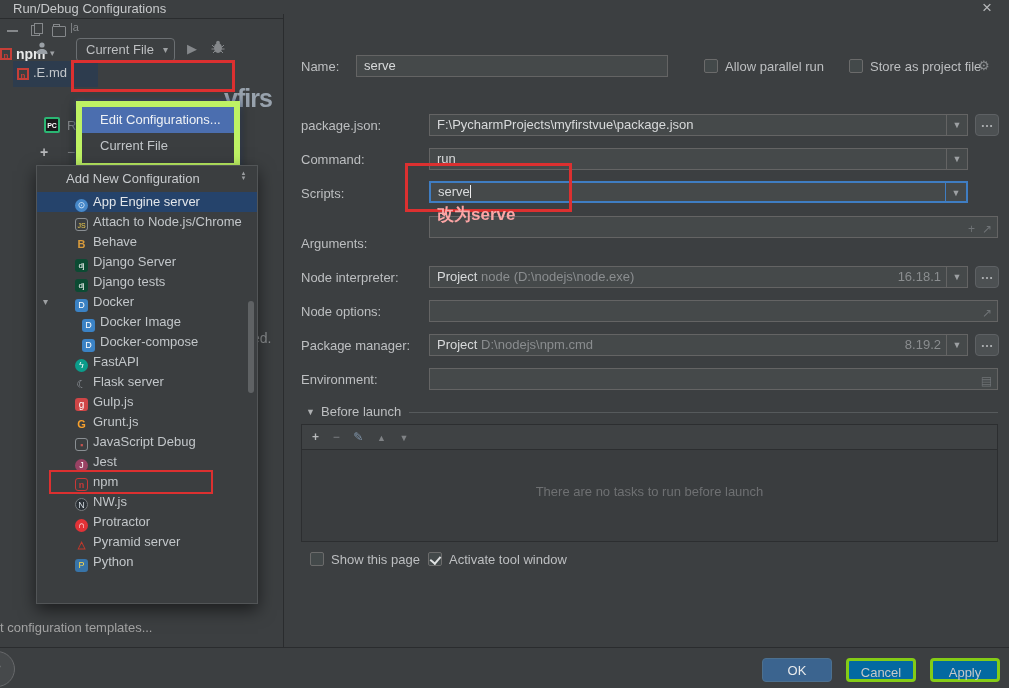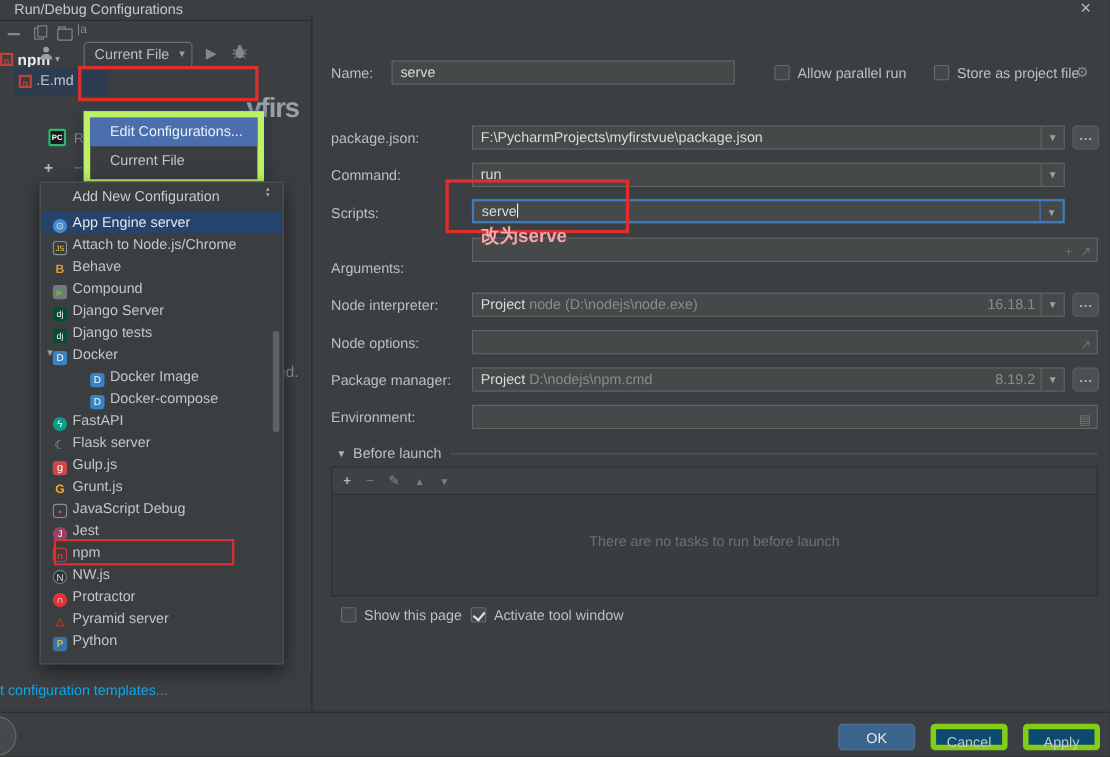--- a/index.html
+++ b/index.html
@@ -44,29 +44,29 @@
            border:2px solid #2bb673;border-radius:2px;font-size:7px;font-weight:bold;color:#fff;box-sizing:border-box;z-index:2;}
   .pc-label{left:67px;top:118px;color:#85898c;z-index:2;}
   
   .lt{z-index:2;font-size:14px;}
   
   .popup{left:36px;top:165px;width:222px;height:439px;background:#3b3e40;border:1px solid #525557;
          box-shadow:0 6px 16px rgba(0,0,0,.55);z-index:5;box-sizing:border-box;overflow:hidden;}
   .popup-header{height:26px;line-height:26px;padding-left:29px;color:#c7cacd;position:relative;}
   .collapse-ic{position:absolute;right:8px;top:5px;width:11px;color:#9b9ea1;font-size:6px;line-height:5px;text-align:center;cursor:pointer;}
   .cfg-list{position:absolute;left:0;top:26px;right:0;bottom:0;}
-  .cfg-row{position:relative;height:20px;line-height:20px;padding-left:11px;color:#c2c6c9;white-space:nowrap;cursor:pointer;}
+  .cfg-row{position:relative;height:20px;line-height:20px;padding-left:38px;color:#c2c6c9;white-space:nowrap;cursor:pointer;}
   .cfg-row.selected{background:#25436b;color:#e2e6ea;}
   .cfg-row.indent{padding-left:45px;}
   .cfg-row .chev{position:absolute;left:6px;top:0;color:#9da0a3;font-size:10px;}
   .chip{display:inline-block;width:13px;height:13px;line-height:13px;text-align:center;font-size:9px;
         border-radius:3px;box-sizing:border-box;vertical-align:-2px;margin-right:5px;background:transparent;}
   .cfg-row.boxed:after{content:"";position:absolute;left:12px;top:-2px;width:160px;height:20px;border:2px solid #dc3030;}
   .scroll-thumb{position:absolute;right:3px;top:135px;width:6px;height:92px;background:#5f6264;border-radius:3px;z-index:6;}
-  .tpl-link{left:0px;top:620px;color:#0ea5e9;cursor:pointer;z-index:2;}
+  .tpl-link{left:0px;top:620px;color:#a3a3a3;cursor:pointer;z-index:2;}
   .help-circle{left:-21px;top:651px;width:34px;height:34px;border-radius:50%;background:#46494b;border:1px solid #67696b;
                text-align:center;line-height:34px;color:#c5c8ca;z-index:2;}
   
   .main-pane{left:283px;top:14px;width:726px;height:633px;background:#3c3f41;border-left:1px solid #2a2c2e;z-index:2;}
   .f-label{position:absolute;left:17px;color:#bdbfc1;}
   .field{position:absolute;height:22px;background:#45494a;border:1px solid #646464;box-sizing:border-box;
          line-height:20px;color:#d8dadb;}
   .field .val{margin-left:7px;}
   .combo-arrow{position:absolute;right:0;top:0;width:20px;height:100%;border-left:1px solid #646464;text-align:center;
                color:#9da0a3;font-size:9px;line-height:20px;cursor:pointer;}
@@ -81,21 +81,21 @@
   .cursor-bar{display:inline-block;width:1px;height:13px;background:#eee;vertical-align:-2px;}
   .bl-line{position:absolute;top:10px;height:1px;background:#565a5c;}
   .bl-toolbar{position:absolute;left:17px;width:697px;height:26px;background:#3f4244;border:1px solid #2c2e30;box-sizing:border-box;line-height:24px;}
   .bl-box{position:absolute;left:17px;width:697px;height:92px;background:#3a3d3f;border:1px solid #2c2e30;border-top:none;box-sizing:border-box;}
   .empty-msg{position:absolute;width:100%;text-align:center;top:34px;color:#6e7072;}
   .tb-ic{margin-left:10px;color:#7f8285;font-size:12px;cursor:pointer;}
   .tb-ic.first{color:#b8babc;font-weight:bold;}
   
   .footer-line{left:0;top:647px;width:1009px;height:1px;background:#2a2c2e;z-index:6;}
   .btn{position:absolute;top:658px;width:70px;height:24px;border-radius:4px;text-align:center;line-height:24px;
-       background:#0c4a6e;border:5px solid #84cc16;color:#c5c8ca;box-sizing:border-box;cursor:pointer;z-index:6;}
+       background:#0369a1;border:3px solid #84cc16;color:#c5c8ca;box-sizing:border-box;cursor:pointer;z-index:6;}
   .btn.primary{background:#3b648f;border:1px solid #4c708f;color:#e8eaec;}
   
   .red-box{position:absolute;border:3px solid #dc3030;z-index:9;pointer-events:none;}
   .red-note{position:absolute;color:#fca5a5;font-weight:bold;font-size:17px;z-index:9;pointer-events:none;}
   .sort-ic{display:inline-block;font-size:10px;color:#7f8285;}
 </style>
 </head>
 <body>
 
 <div id="app">
@@ -153,21 +153,20 @@
 
   <div class="abs popup">
     <div class="popup-header">
       <span>Add New Configuration</span>
       <span class="collapse-ic">▲<br>▼</span>
     </div>
     <div class="cfg-list" id="cfg-list">
         <div class="cfg-row selected"><span class="chip" style="color: rgb(213, 230, 247); background: rgb(70, 136, 201); border-radius: 50%;">⊙</span><span>App Engine server</span></div>
         <div class="cfg-row"><span class="chip" style="color: rgb(240, 206, 78); border: 1px solid rgb(138, 143, 147); font-size: 7px;">JS</span><span>Attach to Node.js/Chrome</span></div>
         <div class="cfg-row"><span class="chip" style="color: rgb(216, 155, 60); font-weight: bold; font-size: 11px;">B</span><span>Behave</span></div>
-        <div class="cfg-row"><span class="chip" style="color: rgb(98, 181, 67); background: rgb(117, 121, 126); font-size: 8px;">▶</span><span>Compound</span></div>
         <div class="cfg-row"><span class="chip" style="color: rgb(255, 255, 255); background: rgb(12, 75, 51); font-size: 8px;">dj</span><span>Django Server</span></div>
         <div class="cfg-row"><span class="chip" style="color: rgb(255, 255, 255); background: rgb(12, 75, 51); font-size: 8px;">dj</span><span>Django tests</span></div>
         <div class="cfg-row"><span class="chev">▾</span><span class="chip" style="color: rgb(255, 255, 255); background: rgb(59, 130, 196);">D</span><span>Docker</span></div>
         <div class="cfg-row indent"><span class="chip" style="color: rgb(255, 255, 255); background: rgb(59, 130, 196);">D</span><span>Docker Image</span></div>
         <div class="cfg-row indent"><span class="chip" style="color: rgb(255, 255, 255); background: rgb(59, 130, 196);">D</span><span>Docker-compose</span></div>
         <div class="cfg-row"><span class="chip" style="color: rgb(255, 255, 255); background: rgb(11, 156, 138); border-radius: 50%;">ϟ</span><span>FastAPI</span></div>
         <div class="cfg-row"><span class="chip" style="color: rgb(167, 173, 179); font-size: 11px;">☾</span><span>Flask server</span></div>
         <div class="cfg-row"><span class="chip" style="color: rgb(255, 255, 255); background: rgb(207, 70, 71); font-size: 10px;">g</span><span>Gulp.js</span></div>
         <div class="cfg-row"><span class="chip" style="color: rgb(249, 161, 44); font-weight: bold; font-size: 11px;">G</span><span>Grunt.js</span></div>
         <div class="cfg-row"><span class="chip" style="color: rgb(199, 84, 80); border: 1px solid rgb(138, 143, 147);">▪</span><span>JavaScript Debug</span></div>

